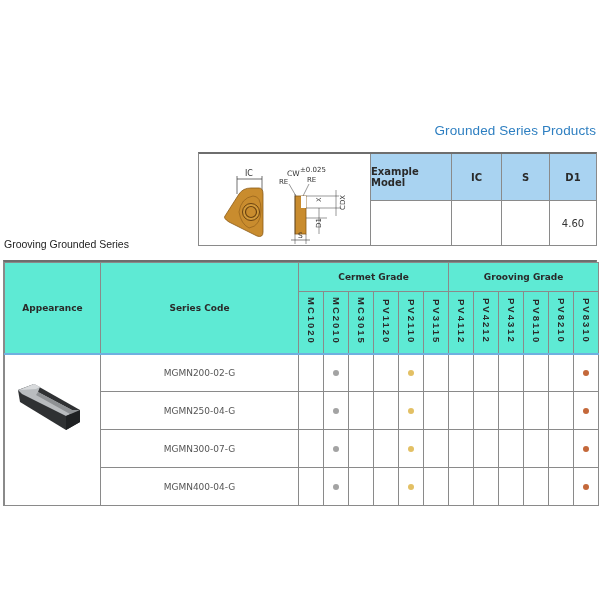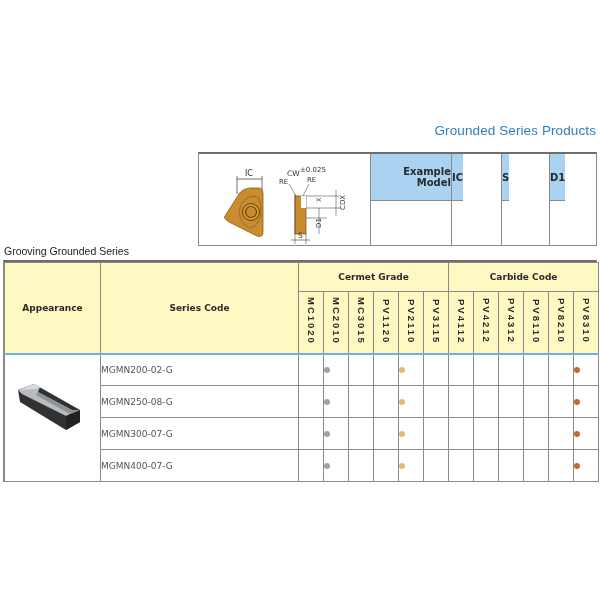--- a/index.html
+++ b/index.html
@@ -12,51 +12,51 @@
   }
 
   
   .spec {
     position: absolute; left: 198px; top: 152px; width: 399px; height: 94px;
     border-top: 2px solid #6e6e6e; border-bottom: 1px solid #8a8a8a; border-left: 1px solid #8a8a8a; border-right: 1px solid #8a8a8a;
     display: flex;
   }
   .spec .drawing { width: 172px; height: 100%; border-right: 1px solid #8a8a8a; position: relative; background: #fff; }
   .spec .cols { flex: 1; display: flex; }
-  .spec .col { display: flex; flex-direction: row; border-right: 1px solid #8a8a8a; text-align: right; }
+  .spec .col { display: flex; flex-direction: column; border-right: 1px solid #8a8a8a; }
   .spec .col:last-child { border-right: none; }
   .spec .col .h {
     height: 47px; background: #a9d3f1; display: flex; align-items: center; justify-content: center;
     font-weight: bold; font-size: 10px; color: #2a2a2a; border-bottom: 1px solid #8a8a8a;
   }
   .spec .col .v {
     flex: 1; display: flex; align-items: center; justify-content: center; font-size: 10px; color: #333;
   }
 
   .section-title {
-    position: absolute; left: 4px; top: 245px; font-size: 10.5px; color: #222;
+    position: absolute; left: 4px; top: 238px; font-size: 10.5px; color: #222;
     font-family: "Liberation Sans", sans-serif;
   }
 
   
   .main {
     position: absolute; left: 3px; top: 260px; width: 594px;
     border-top: 2px solid #6e6e6e; border-left: 1px solid #8a8a8a; border-right: 1px solid #8a8a8a;
   }
   .main table { border-collapse: collapse; width: 100%; table-layout: fixed; }
   .main th, .main td { border: 1px solid #8a8a8a; }
-  .main th { background: #fef9c3; font-weight: bold; color: #2a2a2a; font-size: 9px; }
+  .main th { background: #5eead4; font-weight: bold; color: #2a2a2a; font-size: 9px; }
   .main .bh { border-bottom: 2px solid #6fb0e0; }
   .main th.grade { height: 29px; font-size: 9px; }
   .main th.vert { height: 62px; padding: 0; }
   .vtxt {
     writing-mode: vertical-rl; font-size: 9.5px; font-weight: bold; letter-spacing: 2px;
     display: inline-block; color: #2a2a2a; font-family: "Liberation Sans", sans-serif;
   }
-  .main td { height: 32px; text-align: left; font-size: 9px; color: #555; background: #fff; }
+  .main td { height: 38px; text-align: center; font-size: 9px; color: #555; background: #fff; }
   .main td.appearance { position: relative; }
   .dot { display: inline-block; width: 6px; height: 6px; border-radius: 50%; vertical-align: middle; }
 </style>
 </head>
 <body>
 
 <div class="top-title">Grounded Series Products</div>
 
 <div class="spec">
   <div class="drawing">
@@ -99,20 +99,21 @@
       <div class="h">Example Model</div>
     </div>
     <div class="col" style="width:50px">
       <div class="h">IC</div>
     </div>
     <div class="col" style="width:48px">
       <div class="h">S</div>
     </div>
     <div class="col" style="flex:1">
       <div class="h">D1</div>
+      <div class="v">4.60</div>
     </div>
   </div>
 </div>
 
 <div class="section-title">Grooving Grounded Series</div>
 
 <div class="main">
   <table>
     <colgroup>
       <col style="width:96px">
@@ -128,21 +129,21 @@
         <col style="width:25px">
         <col style="width:25px">
         <col style="width:25px">
         <col style="width:25px">
     </colgroup>
     <thead>
       <tr>
         <th rowspan="2" class="bh">Appearance</th>
         <th rowspan="2" class="bh">Series Code</th>
         <th colspan="6" class="grade">Cermet Grade</th>
-        <th colspan="6" class="grade">Carbide Code</th>
+        <th colspan="6" class="grade">Grooving Grade</th>
       </tr>
       <tr id="grade-row">
           <th class="vert bh"><span class="vtxt">MC1020</span></th>
           <th class="vert bh"><span class="vtxt">MC2010</span></th>
           <th class="vert bh"><span class="vtxt">MC3015</span></th>
           <th class="vert bh"><span class="vtxt">PV1120</span></th>
           <th class="vert bh"><span class="vtxt">PV2110</span></th>
           <th class="vert bh"><span class="vtxt">PV3115</span></th>
           <th class="vert bh"><span class="vtxt">PV4112</span></th>
           <th class="vert bh"><span class="vtxt">PV4212</span></th>
@@ -163,21 +164,21 @@
           <td><span class="dot" style="background: rgb(227, 192, 100);"></span></td>
           <td></td>
           <td></td>
           <td></td>
           <td></td>
           <td></td>
           <td></td>
           <td><span class="dot" style="background: rgb(196, 104, 58);"></span></td>
         </tr>
         <tr>
-          <td>MGMN250-08-G</td>
+          <td>MGMN250-04-G</td>
           <td></td>
           <td><span class="dot" style="background: rgb(163, 163, 163);"></span></td>
           <td></td>
           <td></td>
           <td><span class="dot" style="background: rgb(227, 192, 100);"></span></td>
           <td></td>
           <td></td>
           <td></td>
           <td></td>
           <td></td>
@@ -193,21 +194,21 @@
           <td><span class="dot" style="background: rgb(227, 192, 100);"></span></td>
           <td></td>
           <td></td>
           <td></td>
           <td></td>
           <td></td>
           <td></td>
           <td><span class="dot" style="background: rgb(196, 104, 58);"></span></td>
         </tr>
         <tr>
-          <td>MGMN400-07-G</td>
+          <td>MGMN400-04-G</td>
           <td></td>
           <td><span class="dot" style="background: rgb(163, 163, 163);"></span></td>
           <td></td>
           <td></td>
           <td><span class="dot" style="background: rgb(227, 192, 100);"></span></td>
           <td></td>
           <td></td>
           <td></td>
           <td></td>
           <td></td>

